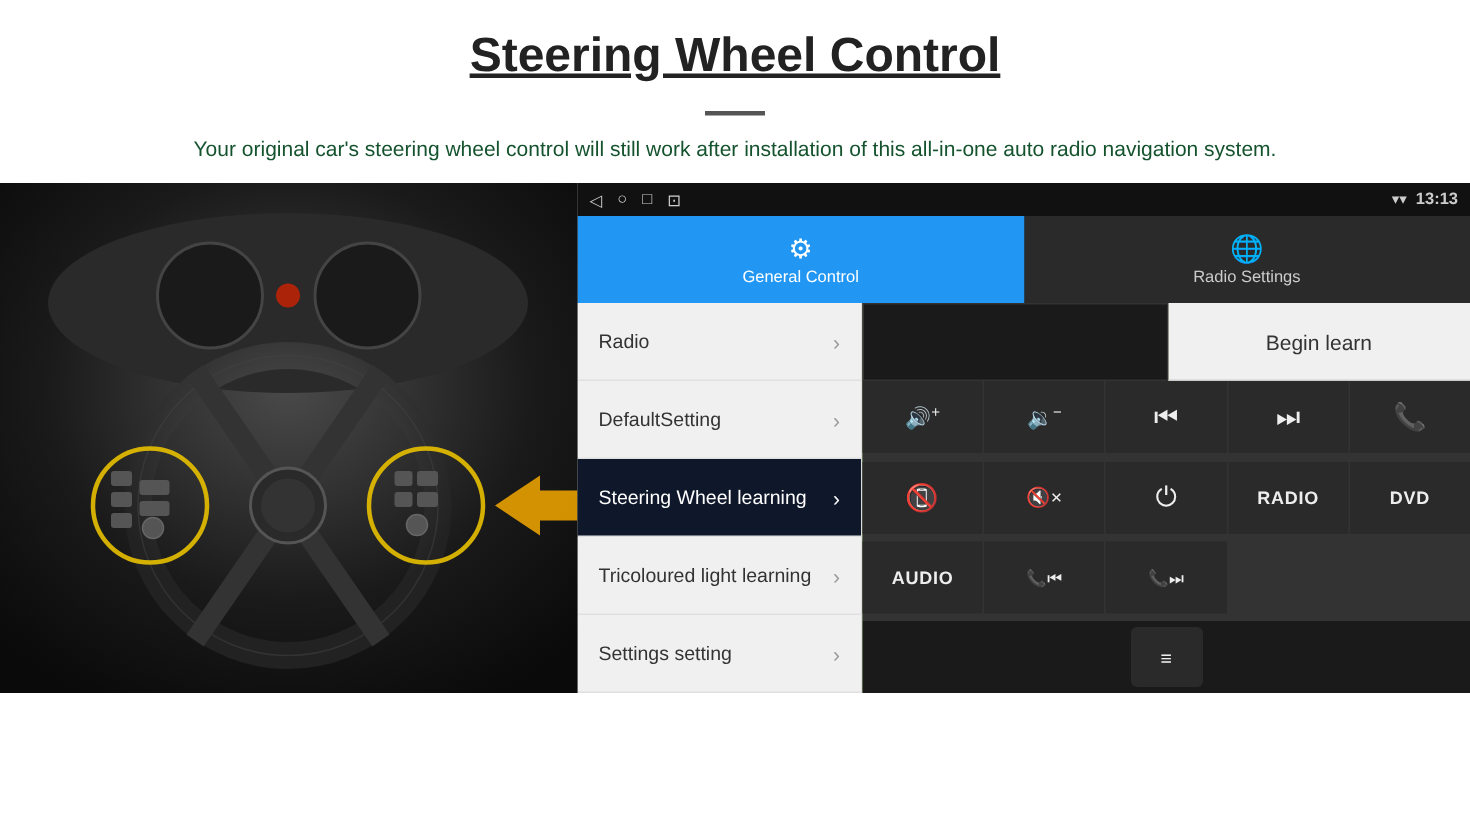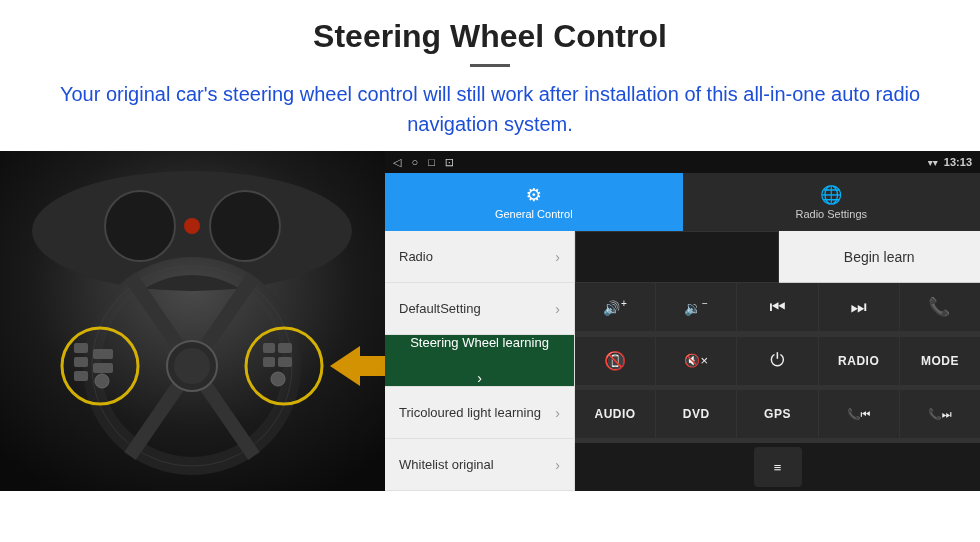--- a/index.html
+++ b/index.html
@@ -13,31 +13,32 @@
 
     
     .top-section {
       text-align: center;
       padding: 18px 40px 12px;
     }
     .main-title {
       font-size: 32px;
       font-weight: 800;
       color: #222;
-      margin-bottom: 9px;
+      margin-bottom: 19px;
+      text-decoration: underline;
     }
     .title-divider {
       width: 40px;
       height: 3px;
       background: #555;
       margin: 0 auto 12px;
     }
     .subtitle {
-      font-size: 20px;
-      color: #1d4ed8;
+      font-size: 14px;
+      color: #14532d;
       line-height: 1.5;
     }
 
     
     .content-area {
       display: flex;
       width: 980px;
       height: 340px;
     }
 
@@ -138,23 +139,22 @@
       justify-content: space-between;
       align-items: center;
       padding: 0 14px;
       height: 52px;
       border-bottom: 1px solid #e0e0e0;
       font-size: 13px;
       color: #333;
       cursor: pointer;
     }
     .menu-item.active {
-      background: #14532d;
+      background: #0f172a;
       color: #fff;
-      flex-direction: column;
     }
     .menu-item-arrow {
       font-size: 14px;
       color: #999;
     }
     .menu-item.active .menu-item-arrow {
       color: #fff;
     }
 
     
@@ -321,21 +321,21 @@
         </div>
         <div class="menu-item active">
           <span>Steering Wheel learning</span>
           <span class="menu-item-arrow">›</span>
         </div>
         <div class="menu-item">
           <span>Tricoloured light learning</span>
           <span class="menu-item-arrow">›</span>
         </div>
         <div class="menu-item">
-          <span>Whitelist original</span>
+          <span>Settings setting</span>
           <span class="menu-item-arrow">›</span>
         </div>
       </div>
 
       <div class="control-panel" style="display:flex;flex-direction:column;">
 
         <div class="begin-learn-row">
           <div class="begin-learn-empty"></div>
           <button class="begin-learn-btn">
             <span>Begin learn</span>
@@ -365,32 +365,26 @@
           </button>
           <button class="ctrl-btn">
             <span style="font-size:13px;">🔇×</span>
           </button>
           <button class="ctrl-btn">
             <span class="btn-icon">⏻</span>
           </button>
           <button class="ctrl-btn text-btn">
             <span>RADIO</span>
           </button>
+
           <button class="ctrl-btn text-btn">
-            <span>MODE</span>
-          </button>
-
+            <span>DVD</span>
+          </button>
           <button class="ctrl-btn text-btn">
             <span>AUDIO</span>
-          </button>
-          <button class="ctrl-btn text-btn">
-            <span>DVD</span>
-          </button>
-          <button class="ctrl-btn text-btn">
-            <span>GPS</span>
           </button>
           <button class="ctrl-btn">
             <span style="font-size:11px;">📞⏮</span>
           </button>
           <button class="ctrl-btn">
             <span style="font-size:11px;">📞⏭</span>
           </button>
         </div>
 
         <div style="display:flex;background:#1a1a1a;height:48px;align-items:center;justify-content:center;">

